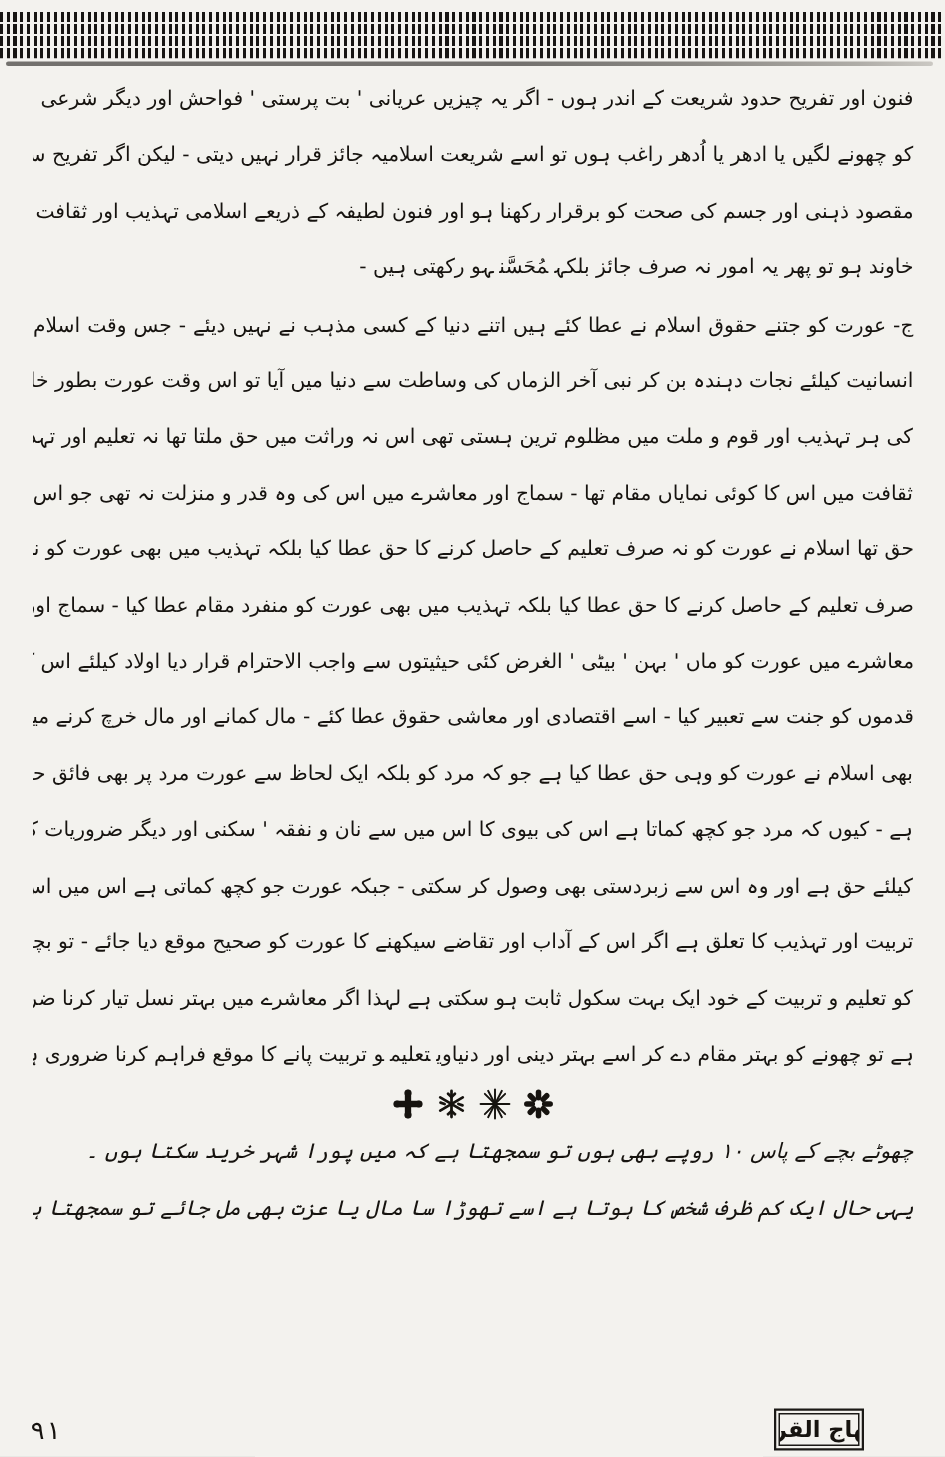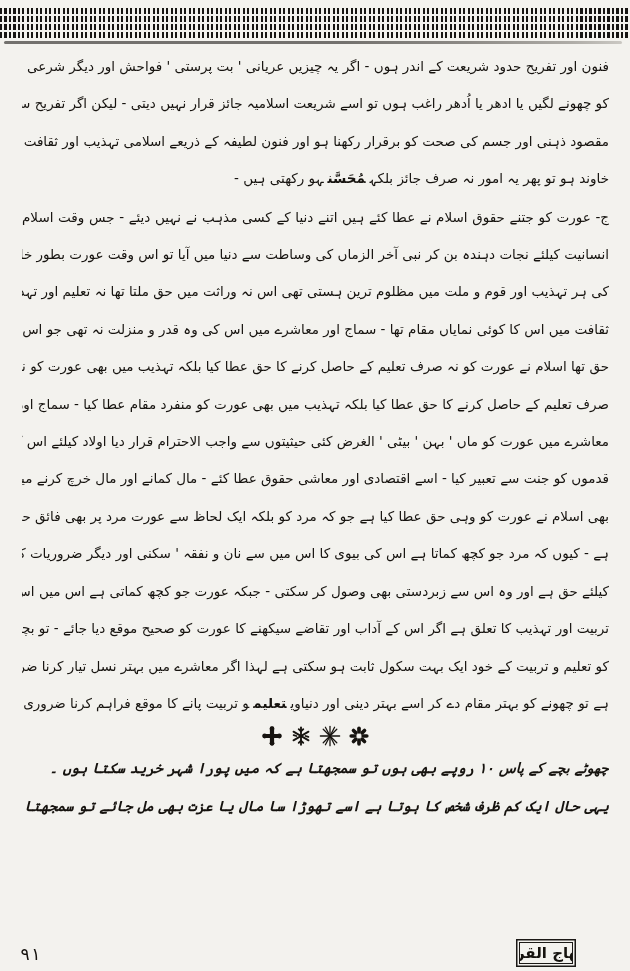--- a/index.html
+++ b/index.html
@@ -41,39 +41,38 @@
     font-size:13.5px;
     line-height:37.4px;
     white-space:nowrap;
     overflow:hidden;
     text-align:justify;
     text-align-last:justify;
     text-justify:inter-word;
     letter-spacing:.2px;
   }
   .line.end{ text-align:right; text-align-last:right; }
-  .bold-word{ font-weight:700; margin:0 4px; }
+  .bold-word{ font-weight:400; margin:0 4px; }
   .question{ margin-top:1px; }
   .answer{ margin-top:1px; }
   
   .ornaments{
     height:28px;
     display:flex;
     justify-content:center;
     align-items:center;
     gap:7px;
   }
   .orn{ width:22px;height:22px; }
   .orn svg{ display:block;width:100%;height:100%; }
   
   .quote .line{
     font-style:italic;
     font-size:14px;
     line-height:37.2px;
-    font-weight:bold;
   }
   
   .stamp{
     position:absolute;
     right:57px;bottom:7px;
     width:52px;height:20px;
     border:1.5px solid #1b1916;
     box-shadow:0 0 0 1.5px #f3f2ee,0 0 0 3px #1b1916;
     background:#f3f2ee;
     display:flex;align-items:center;justify-content:center;

